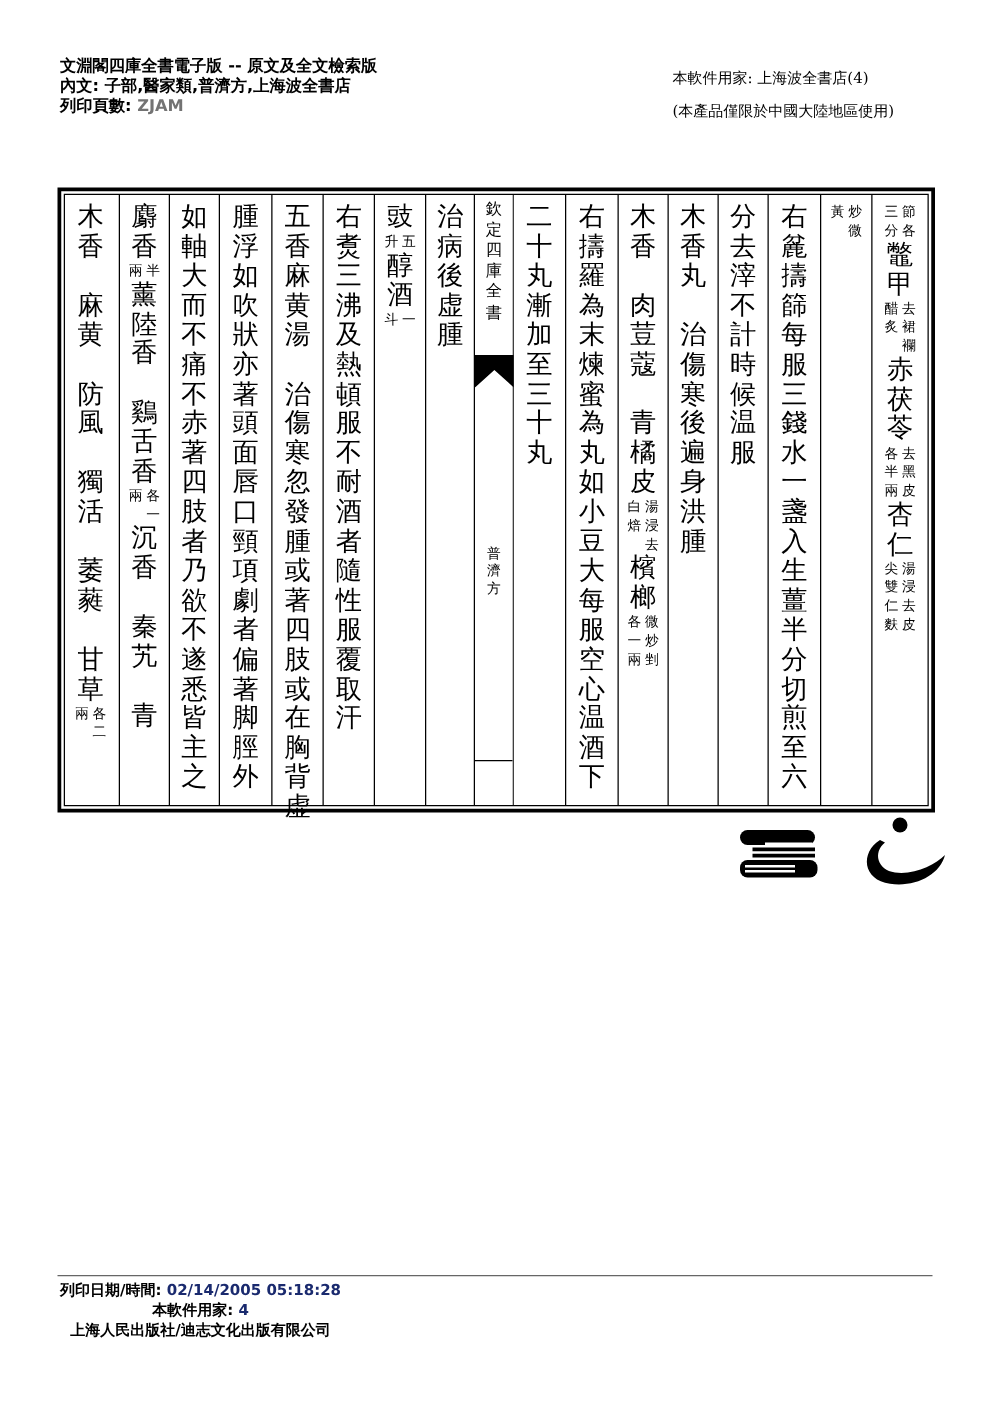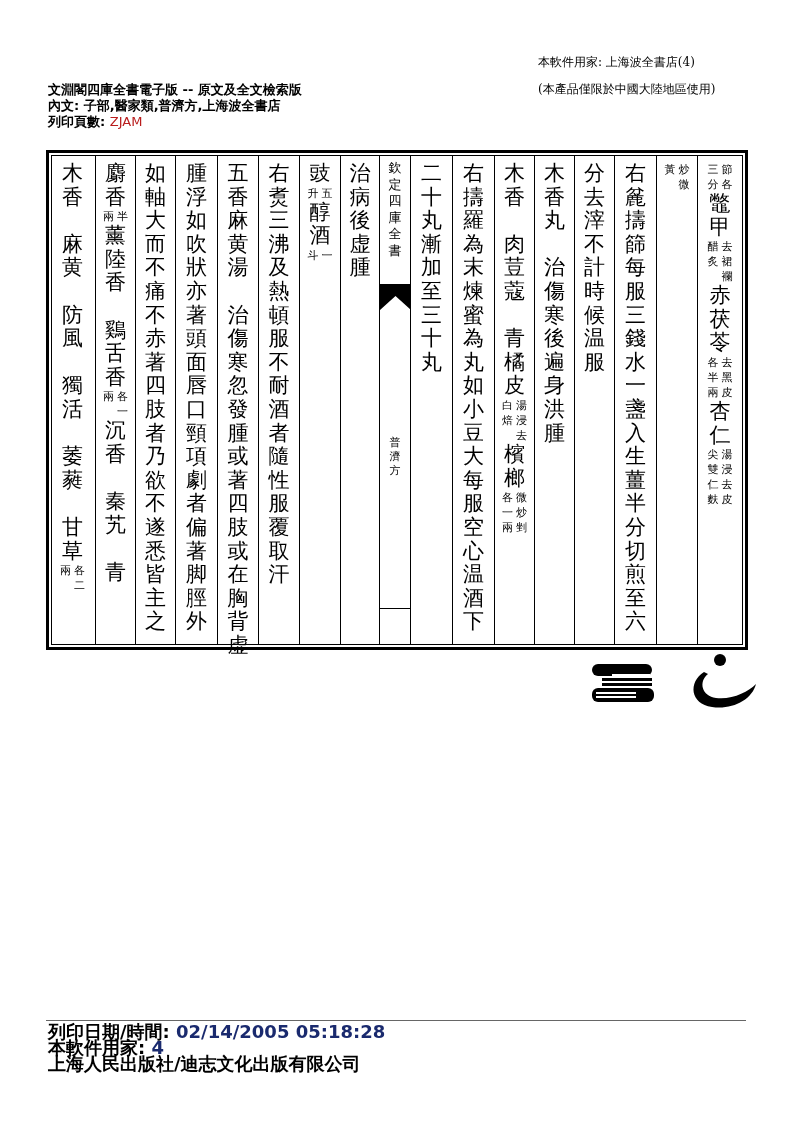--- a/index.html
+++ b/index.html
@@ -1,36 +1,36 @@
 <!DOCTYPE html>
 <html><head>
 <meta charset="utf-8">
 <style>
   html, body { margin:0; padding:0; background:#ffffff; }
   body { width:793px; height:1122px; position:relative; overflow:hidden; font-family:"DejaVu Sans", sans-serif; color:#000; }
-  .hdr-left { position:absolute; left:48px; top:46px; font-size:13px; font-weight:bold; line-height:16px;margin-top:36px; }
-  .hdr-left .user-val { color:#b91c1c; font-weight:normal; }
+  .hdr-left { position:absolute; left:48px; top:46px; font-size:13px; font-weight:bold; line-height:16px; }
+  .hdr-left .user-val { color:#737373; font-weight:bold; }
   .hdr-right { position:absolute; left:538px; top:49px; font-size:12px; line-height:27px; font-family:"DejaVu Serif", serif; }
   .frame { position:absolute; left:46px; top:150px; width:702px; height:500px; border:3px solid #000; box-sizing:border-box; }
   .inner { position:absolute; left:2px; top:2px; right:2px; bottom:2px; border:1px solid #000; display:flex; flex-direction:row-reverse; }
   .col { position:relative; border-left:1px solid #000; box-sizing:border-box; height:100%; }
   .col:last-child { border-left:none; }
   .col-text { position:absolute; top:6px; left:0; right:0; display:flex; flex-direction:column; align-items:center; font-family:"DejaVu Serif", serif; }
   .ch { font-size:21px; line-height:23.6px; height:23.6px; text-align:center; }
   .gap { height:23.6px; }
   .note { display:flex; flex-direction:row-reverse; justify-content:center; gap:3px; }
   .note .nc { display:flex; flex-direction:column; font-size:11px; line-height:15px; }
   .center-col { background:#fff; }
   .center-top { position:absolute; top:4px; left:0; right:0; display:flex; flex-direction:column; align-items:center; font-size:13px; line-height:16.5px; font-family:"DejaVu Serif", serif; }
   .fishtail { position:absolute; top:128px; left:0; right:0; height:26px; }
   .center-mid { position:absolute; top:280px; left:0; right:0; display:flex; flex-direction:column; align-items:center; font-size:11px; line-height:14px; font-family:"DejaVu Serif", serif; }
   .center-line { position:absolute; top:452px; left:0; right:0; border-top:1px solid #000; }
   .logo { position:absolute; left:592px; top:652px; width:170px; height:60px; }
   .footer-rule { position:absolute; left:46px; top:1020px; width:700px; border-top:1px solid #666; }
-  .footer { position:absolute; left:48px; top:1024px; font-size:18px; font-weight:bold; line-height:16px; }
+  .footer { position:absolute; left:48px; top:1024px; font-size:12px; font-weight:bold; line-height:16px;text-align:center; }
   .footer .num { color:#1a2a6e; }
 </style>
 </head>
 <body>
 
 <div class="hdr-left">
   <div>文淵閣四庫全書電子版 -- 原文及全文檢索版</div>
   <div>
     <span>內文:</span>
     <span>子部,醫家類,普濟方,上海波全書店</span>

